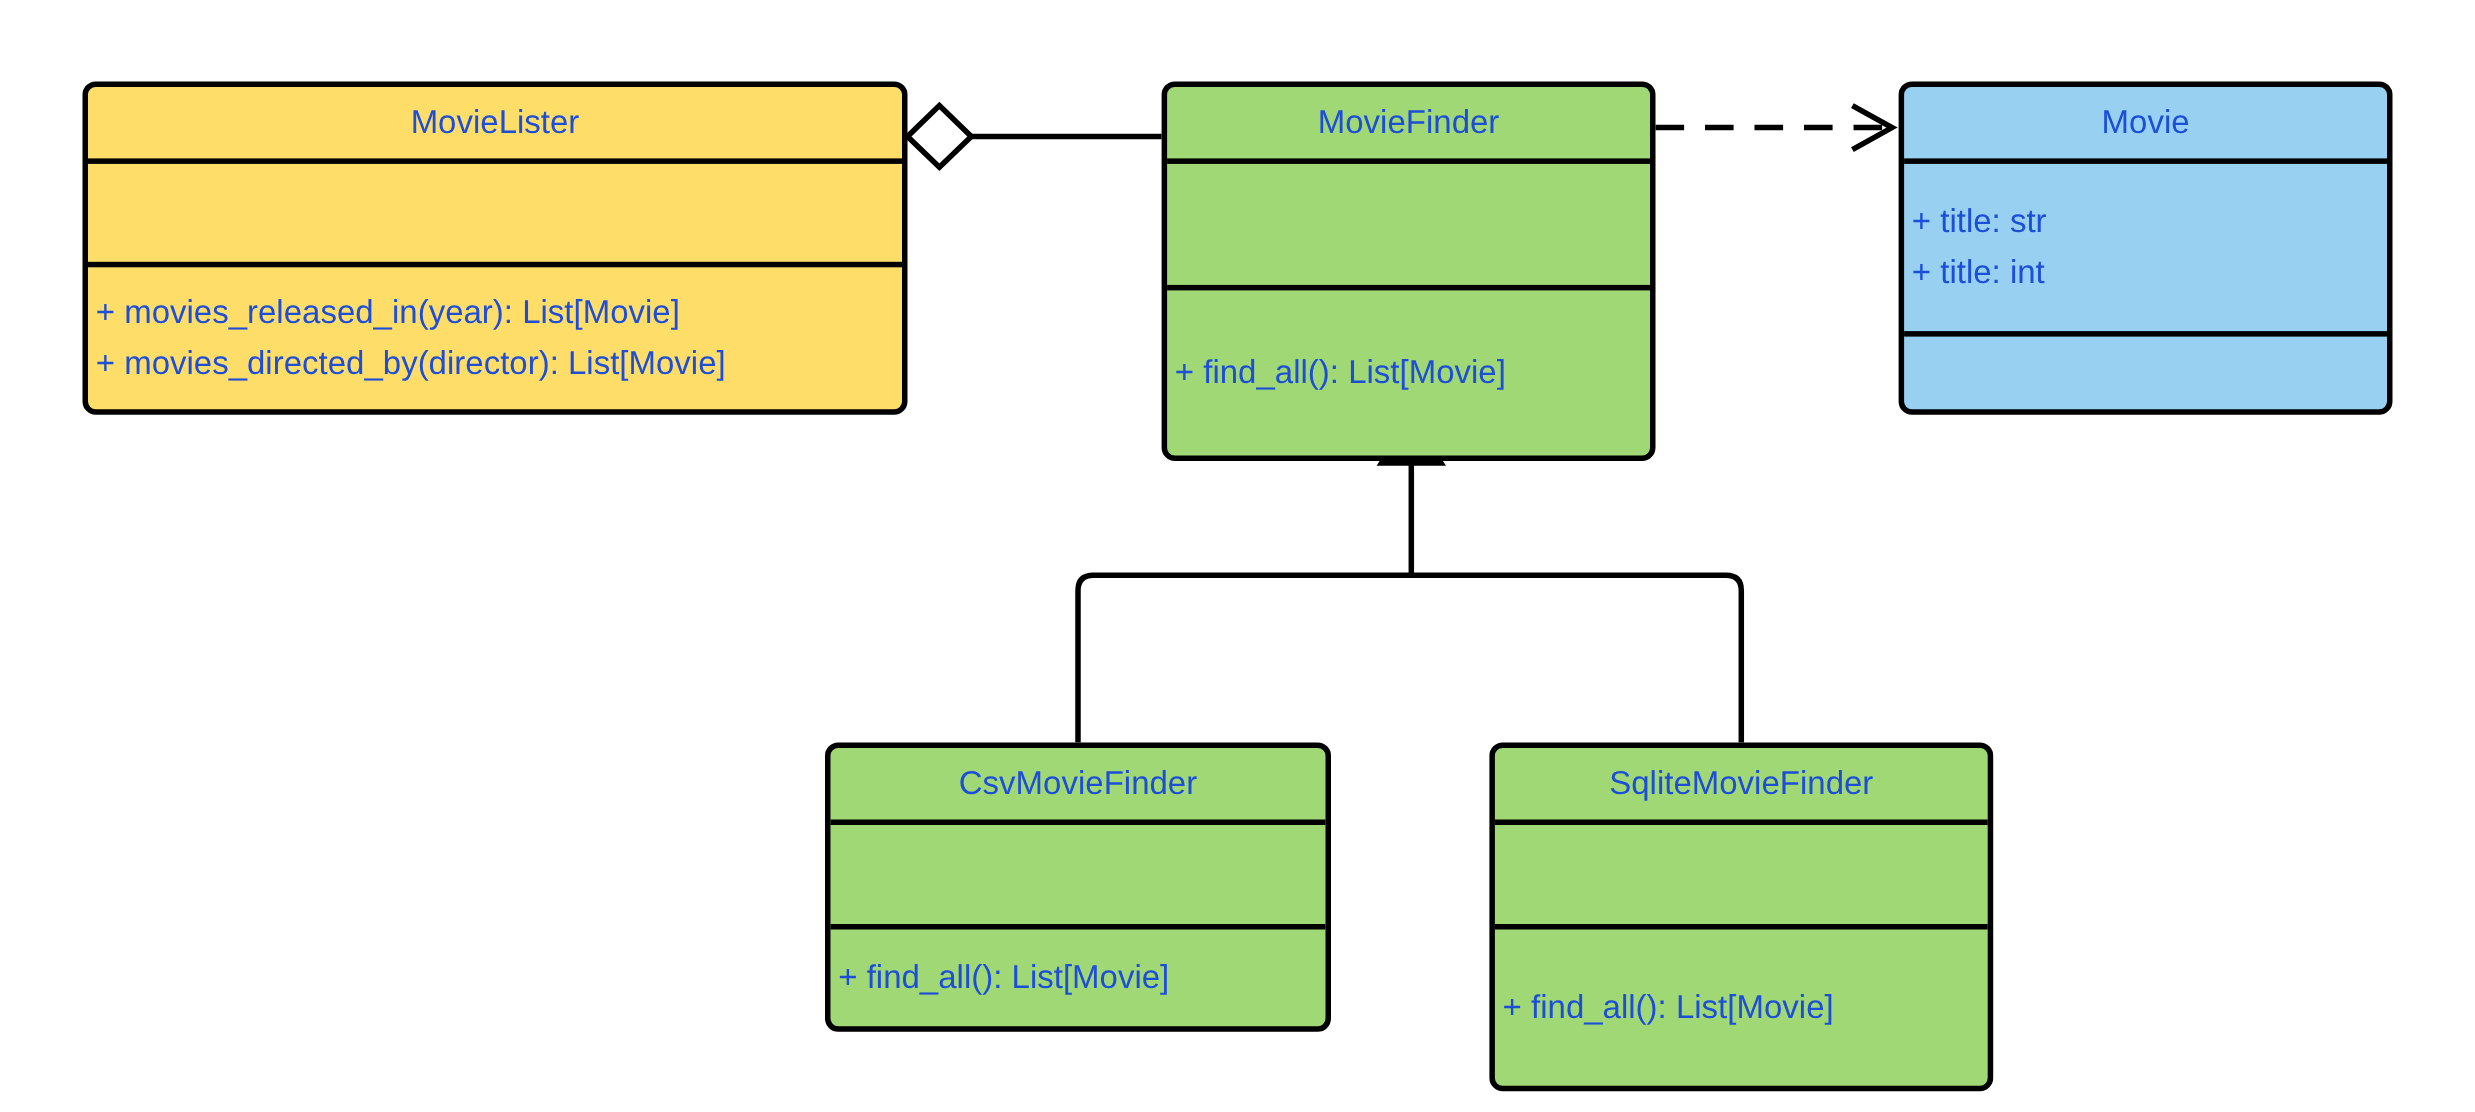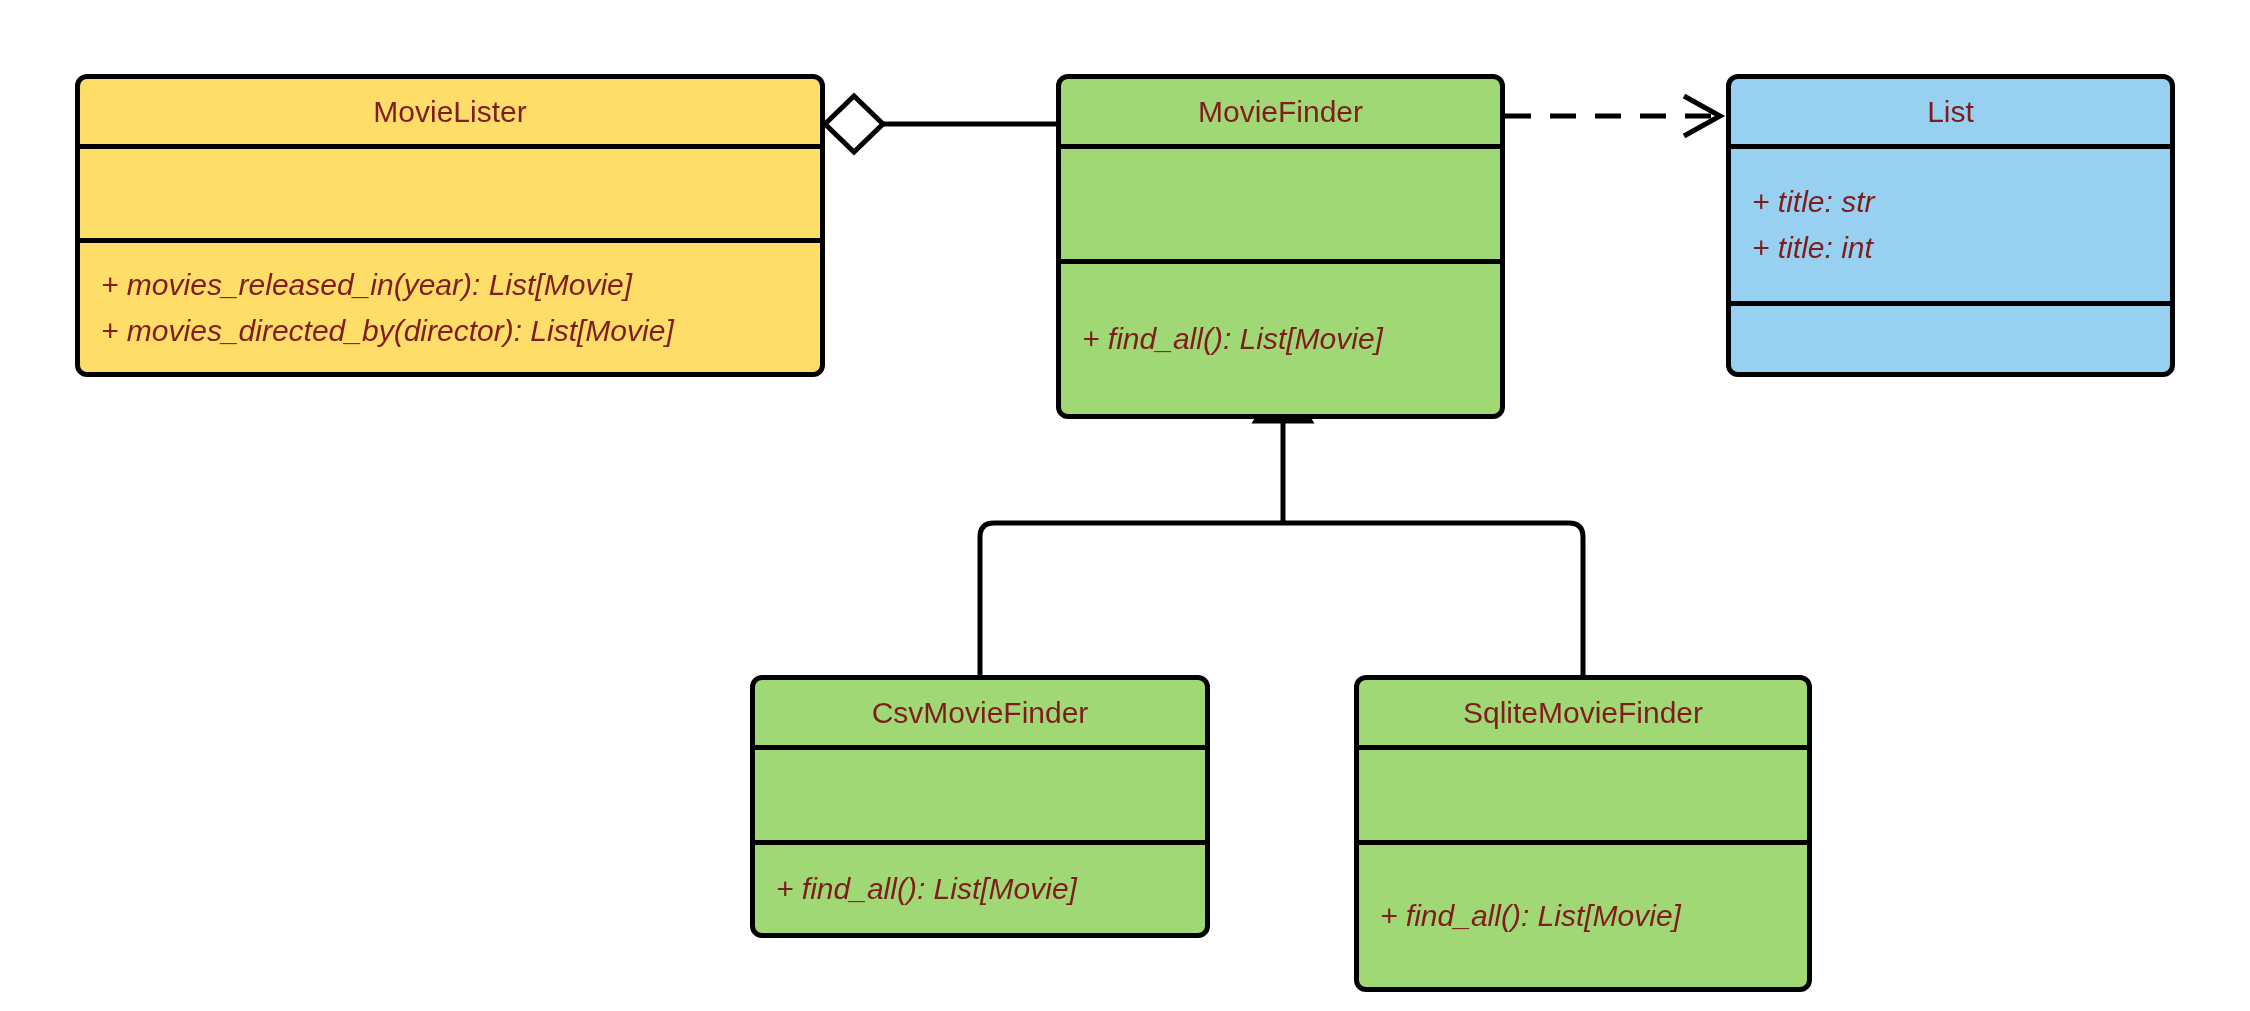--- a/index.html
+++ b/index.html
@@ -2,21 +2,21 @@
 <html><head>
 <meta charset="utf-8">
 <style>
   html, body { margin: 0; padding: 0; background: #ffffff; }
   .canvas {
     position: relative;
     width: 2250px;
     height: 1011px;
     background: #ffffff;
     font-family: "Liberation Sans", sans-serif;
-    color: #7f1d1d;
+    color: #1d4ed8;
     overflow: hidden;
   }
   .edges {
     position: absolute;
     left: 0; top: 0;
     width: 2250px; height: 1011px;
     pointer-events: none;
   }
   .uml-class {
     position: absolute;
@@ -37,25 +37,24 @@
     justify-content: center;
     font-size: 30px;
     white-space: nowrap;
   }
   .uml-compartment {
     box-sizing: border-box;
     border-top: 5px solid #000000;
     display: flex;
     flex-direction: column;
     justify-content: center;
-    padding: 0 10px 0 21px;
+    padding: 0 10px 0 7px;
     font-size: 30px;
     line-height: 46px;
     white-space: nowrap;
-    font-style: italic;
   }
   .uml-attrs { flex: 0 0 auto; }
   .uml-methods { flex: 1 1 auto; }
   
   #box-movielister   { left: 75px;   top: 74px;  width: 750px; height: 303px; }
   #box-movielister   .uml-attrs { height: 94px; }
   #box-moviefinder   { left: 1056px; top: 74px;  width: 449px; height: 345px; }
   #box-moviefinder   .uml-attrs { height: 115px; }
   #box-movie         { left: 1726px; top: 74px;  width: 449px; height: 303px; }
   #box-movie         .uml-attrs { height: 157px; }
@@ -93,21 +92,21 @@
 
   <div class="uml-class fill-green" id="box-moviefinder">
     <div class="uml-title">MovieFinder</div>
     <div class="uml-compartment uml-attrs"></div>
     <div class="uml-compartment uml-methods">
       <div>+ find_all(): List[Movie]</div>
     </div>
   </div>
 
   <div class="uml-class fill-blue" id="box-movie">
-    <div class="uml-title">List</div>
+    <div class="uml-title">Movie</div>
     <div class="uml-compartment uml-attrs">
       <div>+ title: str</div>
       <div>+ title: int</div>
     </div>
     <div class="uml-compartment uml-methods"></div>
   </div>
 
   <div class="uml-class fill-green" id="box-csvfinder">
     <div class="uml-title">CsvMovieFinder</div>
     <div class="uml-compartment uml-attrs"></div>

